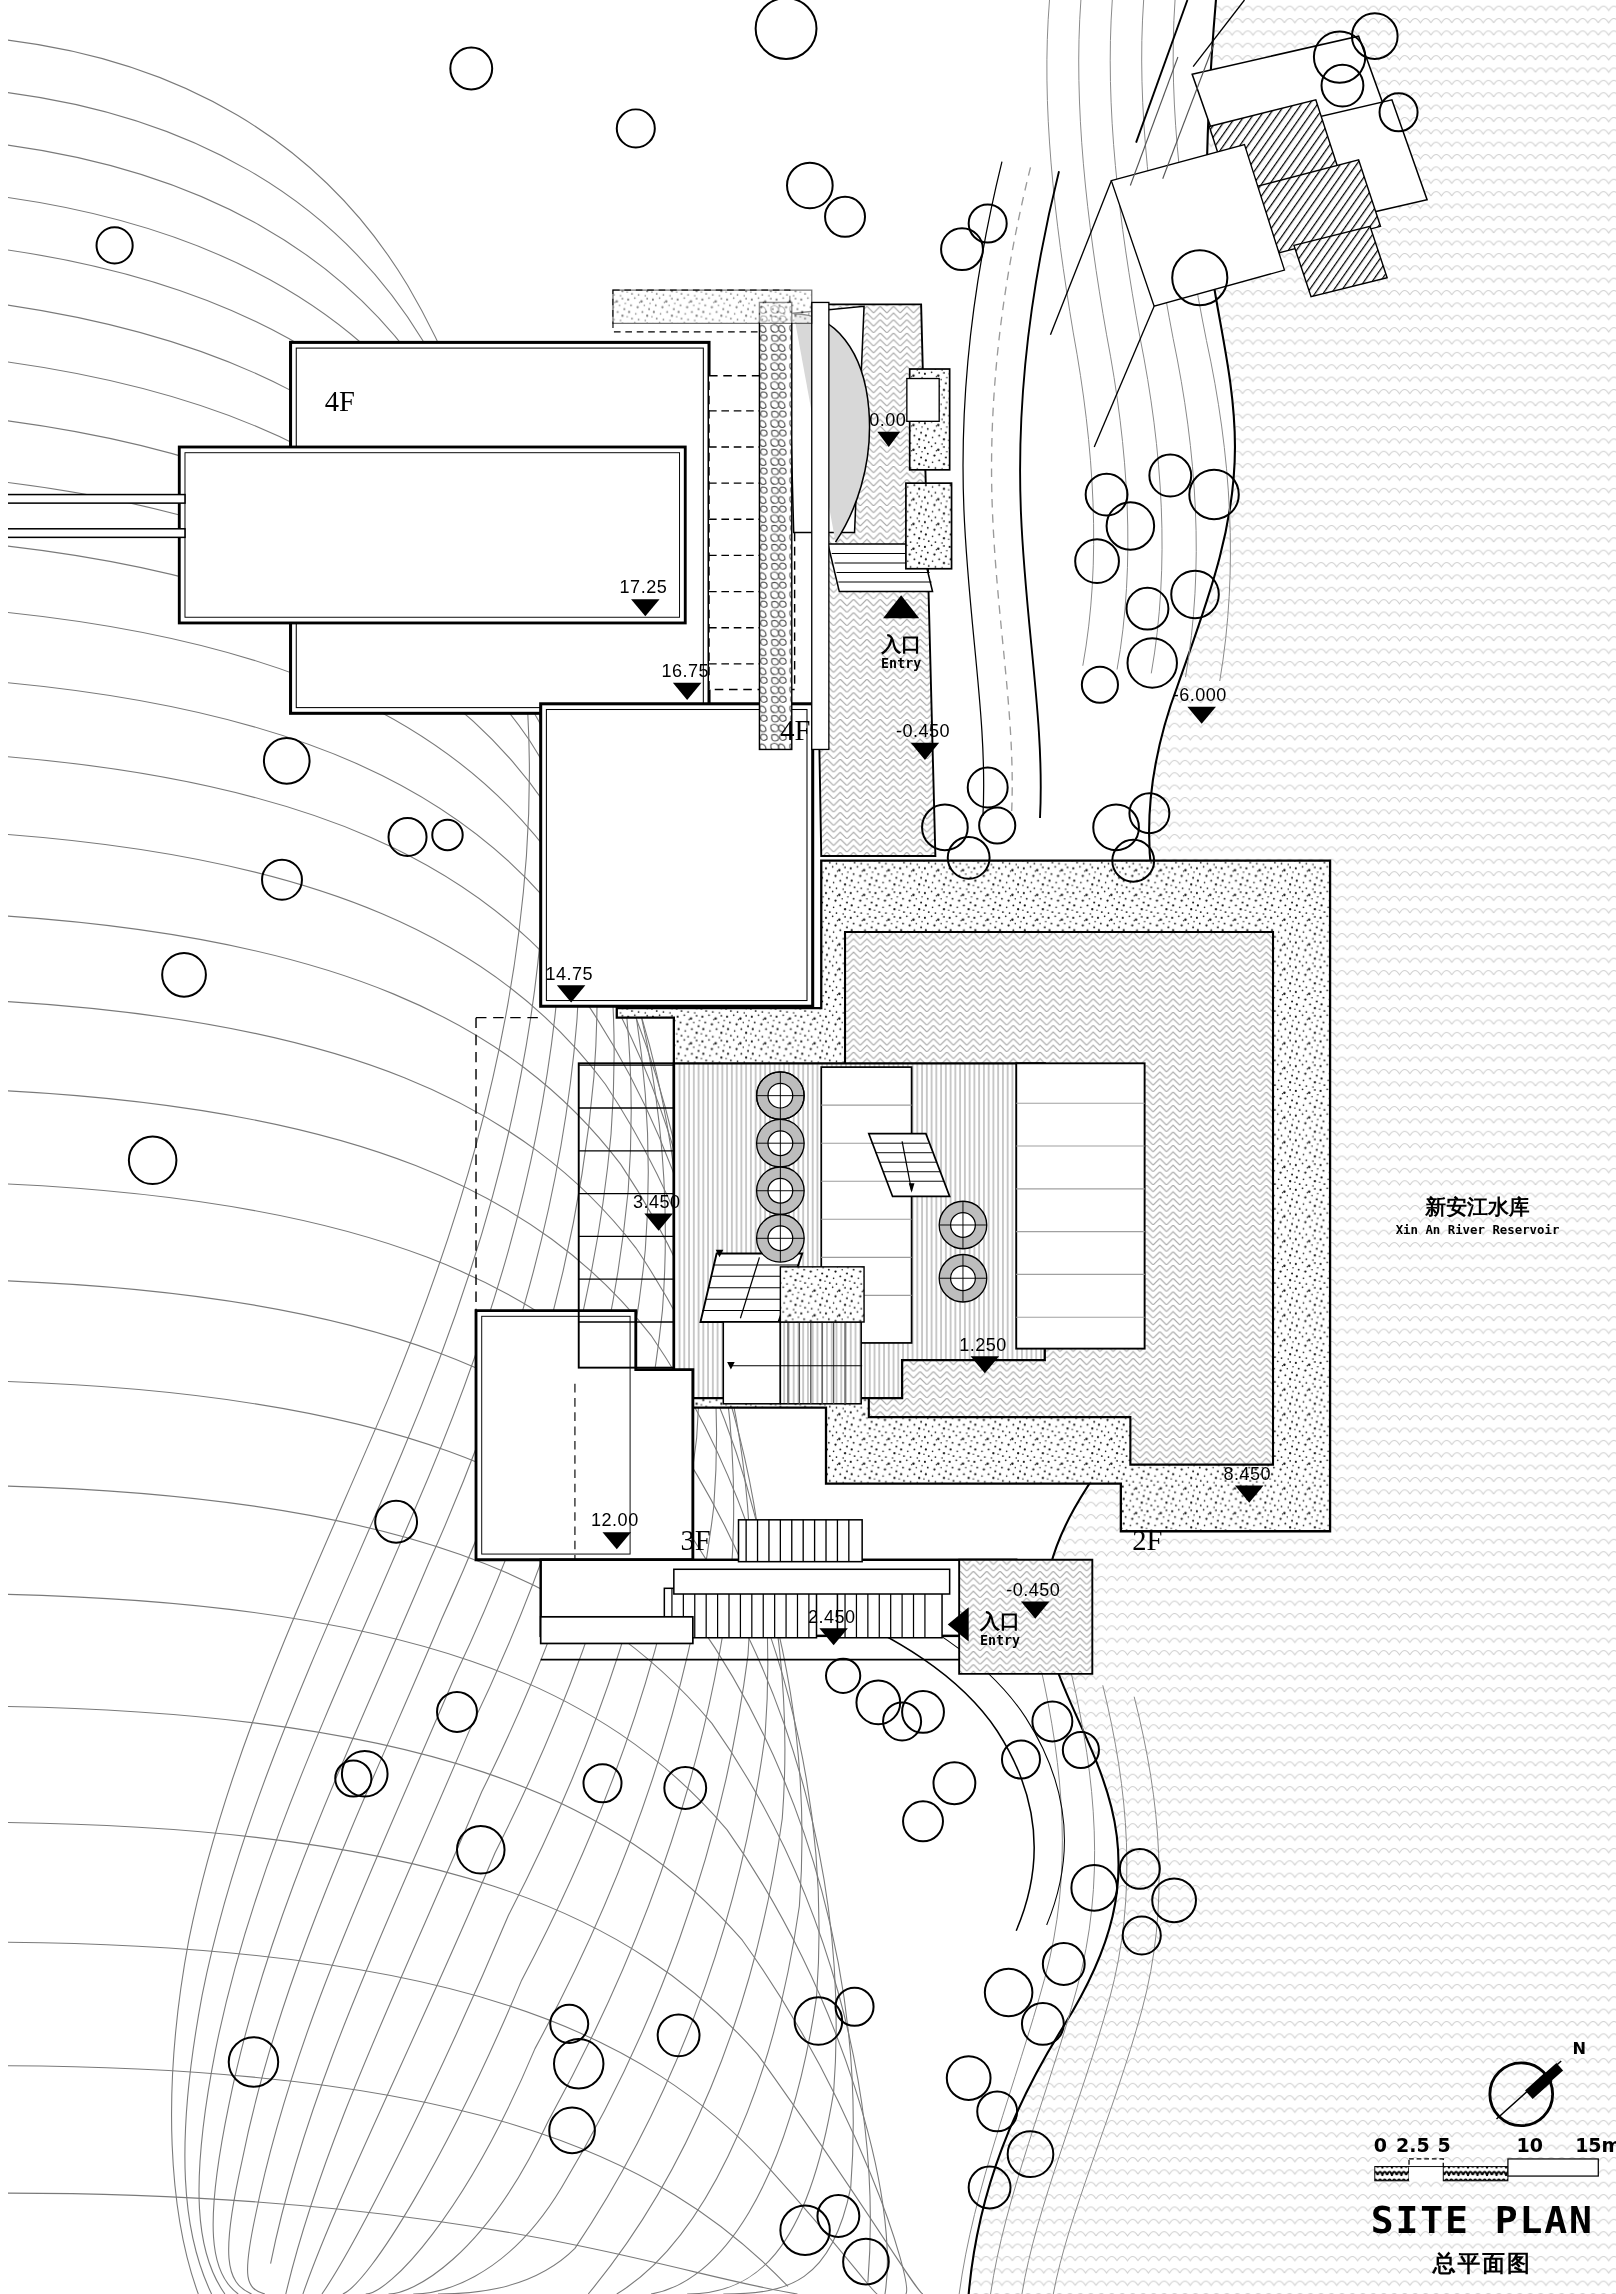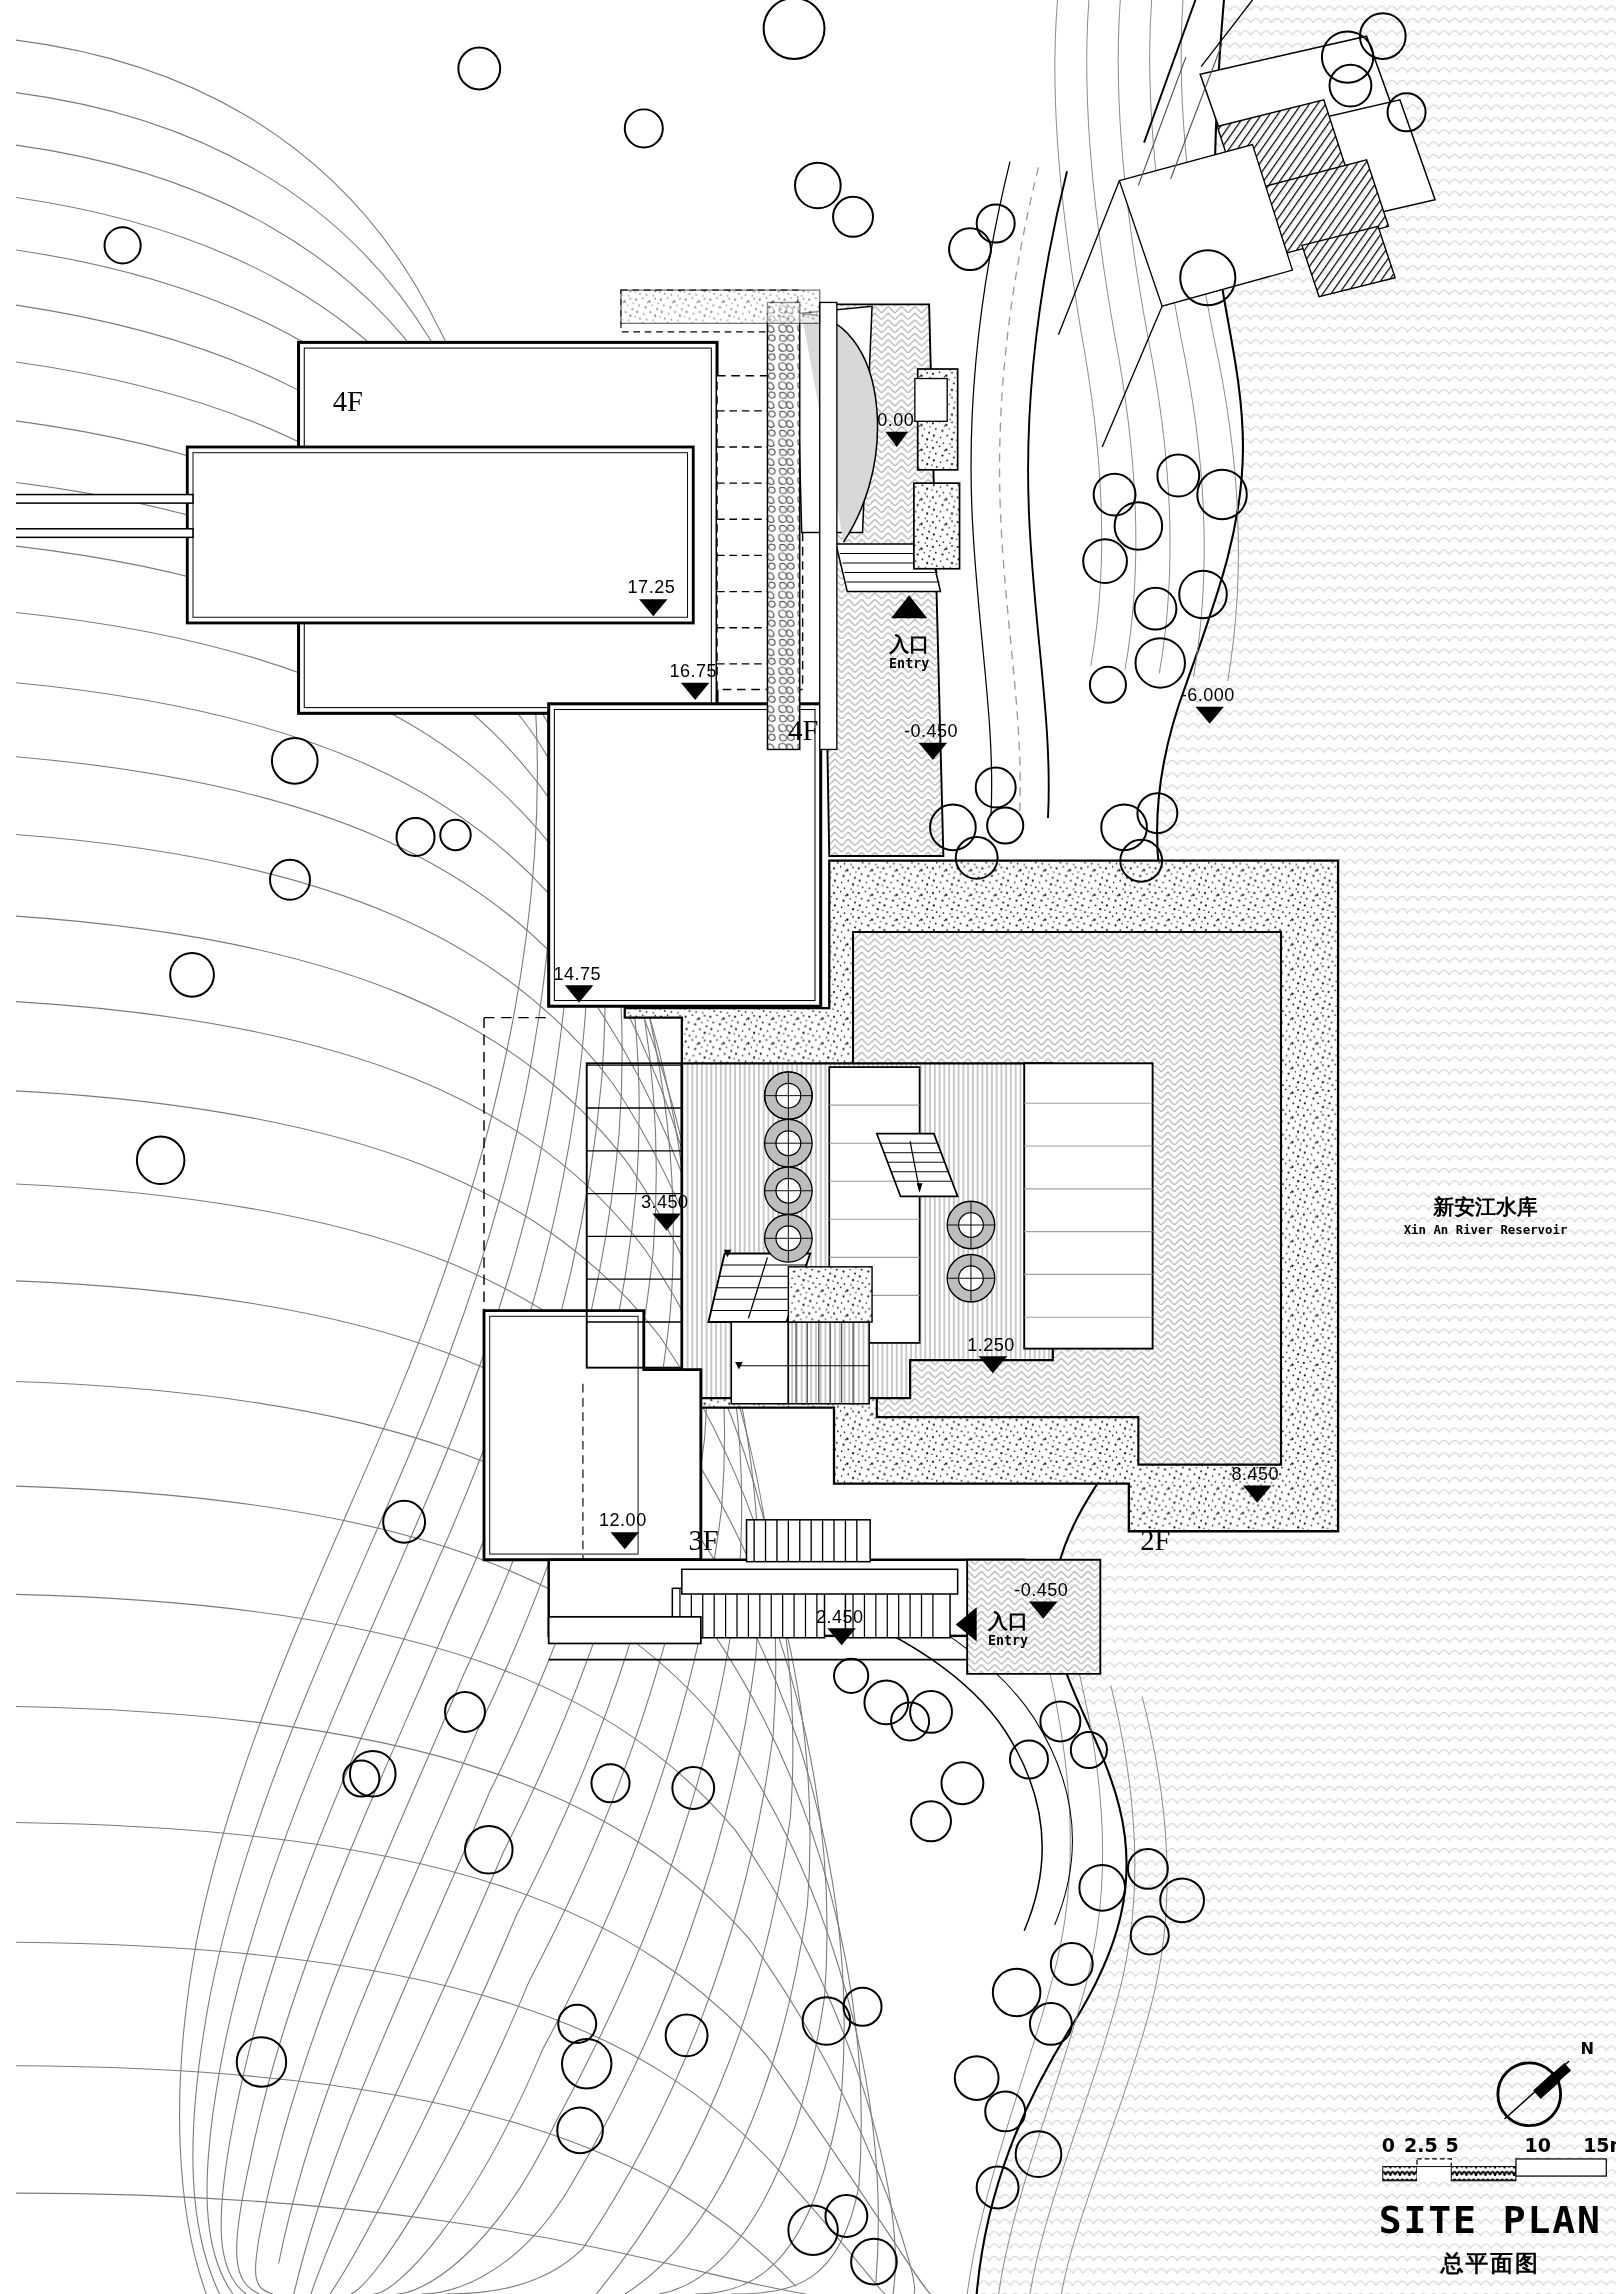--- a/index.html
+++ b/index.html
@@ -2,21 +2,21 @@
 <html style="font-size:15px"><head>
 <meta charset="utf-8">
 <title>Site Plan</title>
 <style>
   html,body{margin:0;padding:0;background:#ffffff;}
   body{
     width:1617px;height:2294px;overflow:hidden;position:relative;
     font-family:"Liberation Sans", sans-serif;
     -webkit-font-smoothing:antialiased;
   }
-  #sheet{position:absolute;left:16px;top:0;width:1563px;height:2294px;}
+  #sheet{position:absolute;left:8px;top:0;width:1563px;height:2294px;}
   svg{display:block;}
   .elev{font-family:"Liberation Sans", sans-serif;fill:#000;font-size:19px;letter-spacing:0.5px;}
   .floorlbl{font-family:"Liberation Serif", serif;fill:#000;font-size:30px;}
   .entrycn{font-family:"DejaVu Sans", sans-serif;fill:#000;font-size:21px;font-weight:700;}
   .entryen{font-family:"DejaVu Sans Mono", monospace;fill:#000;font-size:14px;font-weight:700;}
   .resvcn{font-family:"DejaVu Sans", sans-serif;fill:#000;font-size:22px;font-weight:700;}
   .resven{font-family:"DejaVu Sans Mono", monospace;fill:#000;font-size:13px;font-weight:700;}
   .scalenum{font-family:"DejaVu Sans", sans-serif;fill:#000;font-size:20px;font-weight:700;}
   .titleen{font-family:"DejaVu Sans Mono", monospace;fill:#000;font-size:40px;font-weight:700;letter-spacing:2px;}
   .titlecn{font-family:"DejaVu Sans", sans-serif;fill:#000;font-size:24px;font-weight:700;letter-spacing:2px;}

